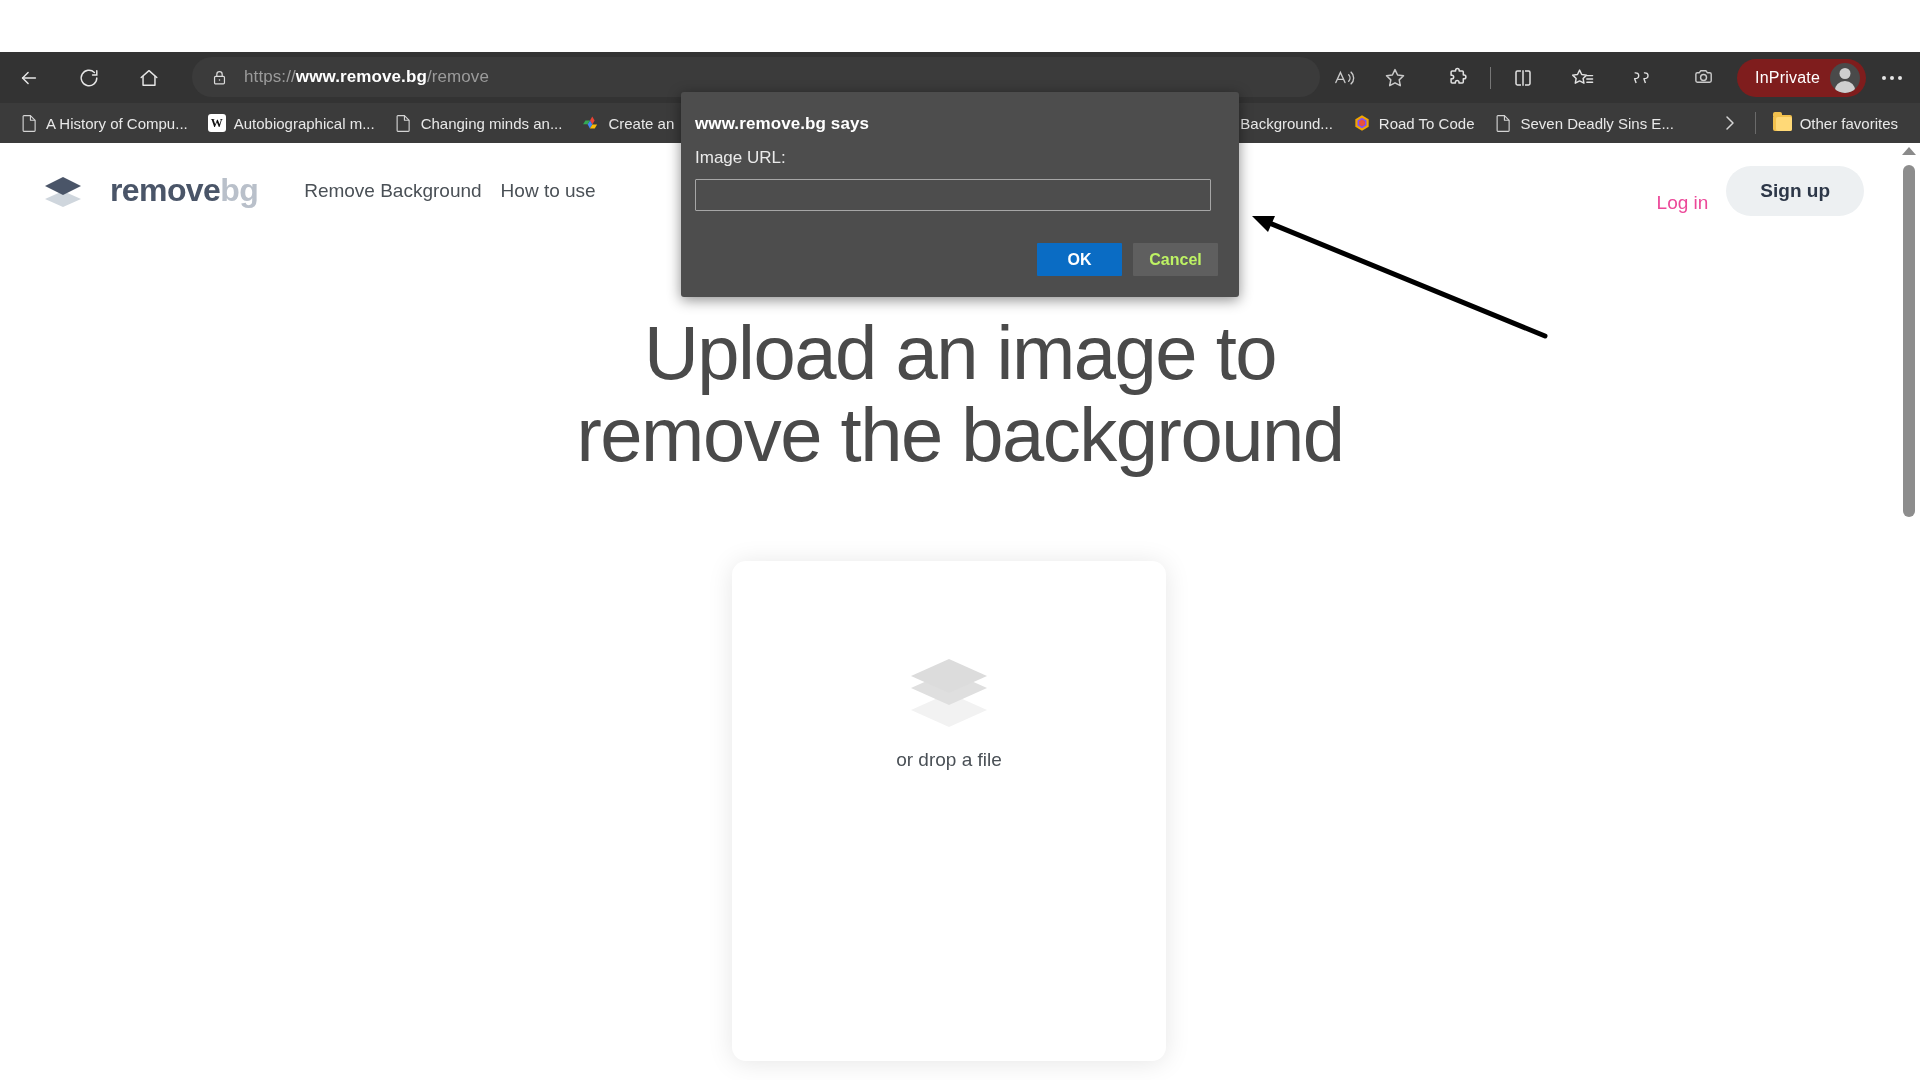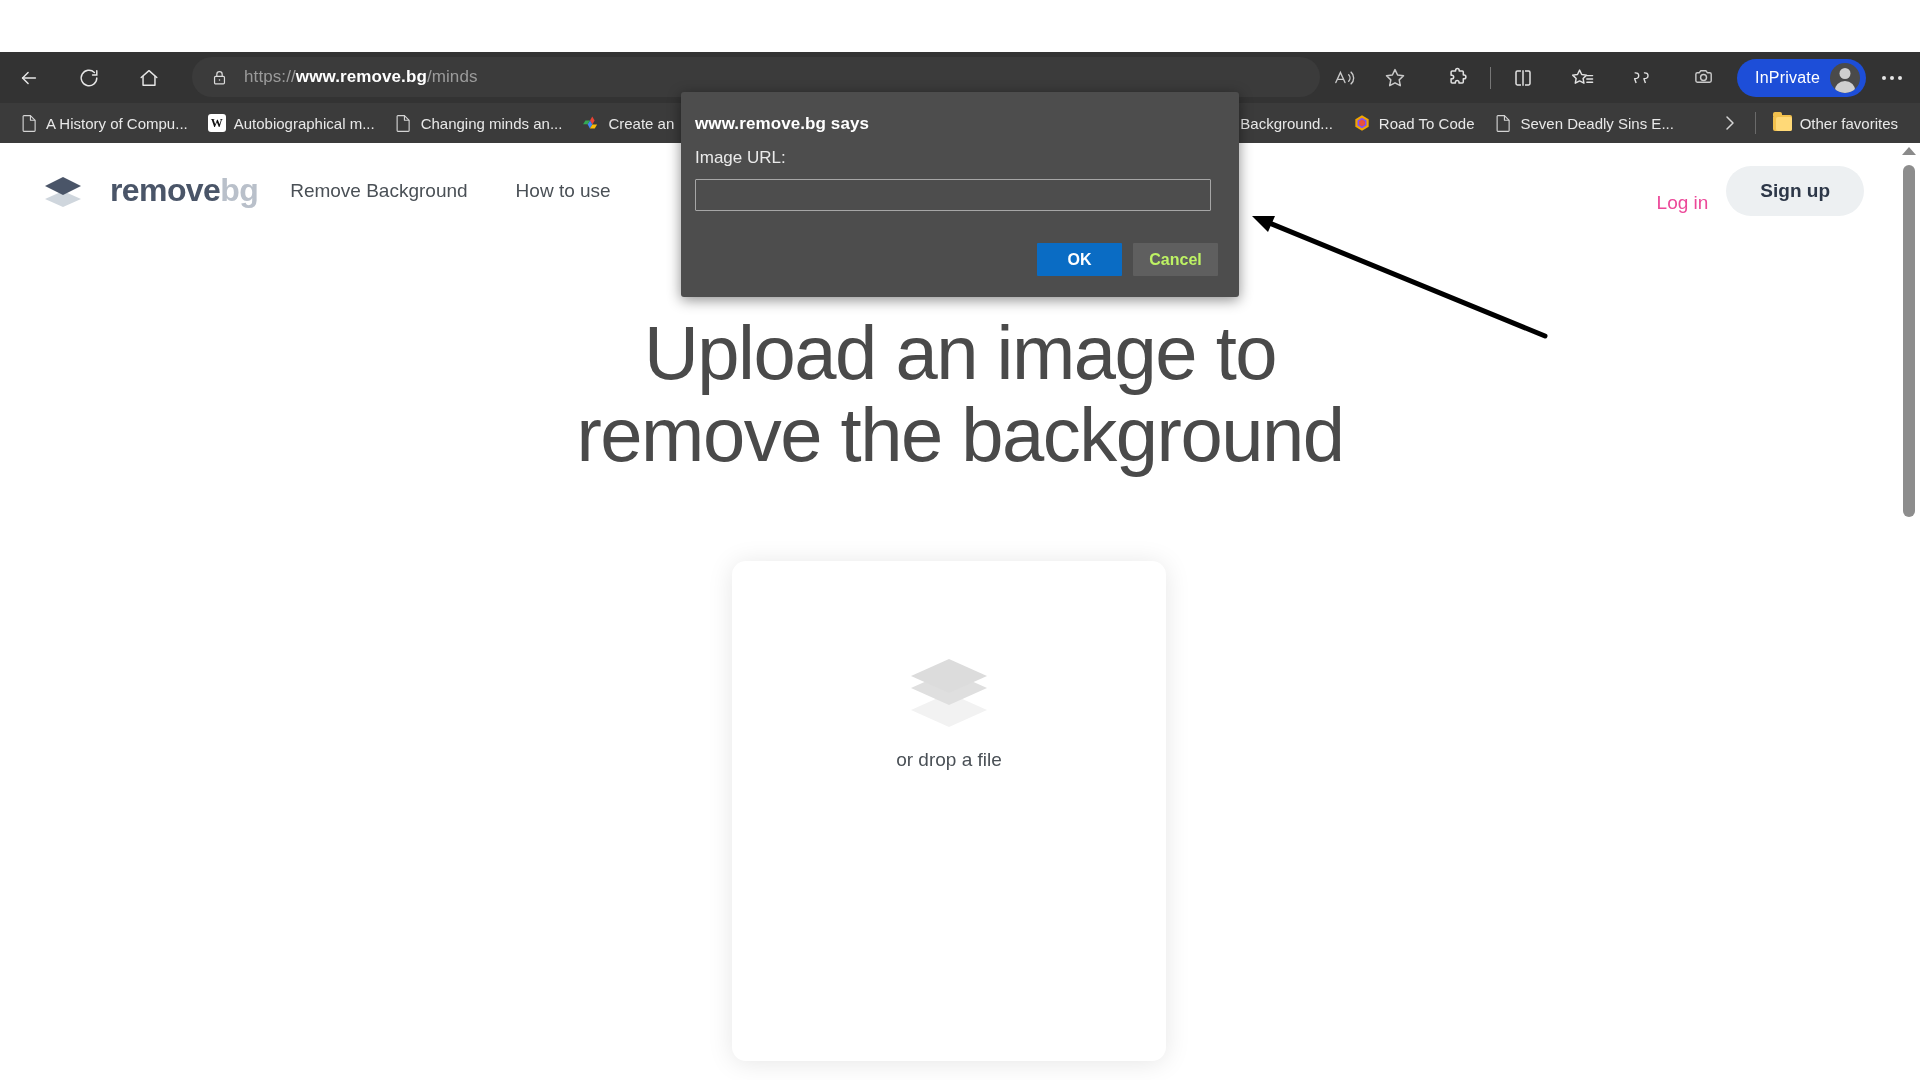--- a/index.html
+++ b/index.html
@@ -40,21 +40,21 @@
 
   .tb-right { position:absolute; right:0; top:52px; height:51px; display:flex; align-items:center; }
   .tb-icon {
     width:40px; height:40px; margin:0 5px;
     display:flex; align-items:center; justify-content:center;
   }
   .tb-sep { width:1px; height:22px; background:#777; margin:0 7px; }
 
   .inprivate-pill {
     display:flex; align-items:center; gap:10px;
-    background:#1d4ed8; border-radius:22px;
+    background:#7f1d1d; border-radius:22px;
     height:38px; padding:0 6px 0 18px; margin:0 4px 0 8px;
   }
   .inprivate-pill .lbl { color:#fff; font-size:16px; font-weight:400; letter-spacing:0.2px;}
   .avatar {
     width:30px; height:30px; border-radius:50%;
     background:#4a4a4a; overflow:hidden; position:relative;
   }
   .avatar::before {
     content:""; position:absolute; left:50%; top:5px; width:11px; height:11px;
     transform:translateX(-50%); border-radius:50%; background:#cfcfcf;
@@ -106,21 +106,21 @@
   .site-header {
     position:absolute; top:0; left:0; width:1920px; height:95px;
     display:flex; align-items:center; background:#fff;
   }
   .logo-wrap { display:flex; align-items:center; gap:24px; margin-left:40px; }
   .logo-mark { width:46px; height:46px; position:relative; }
   .logo-text { font-size:32px; font-weight:700; letter-spacing:-0.6px; }
   .logo-text .a { color:#4a5568; }
   .logo-text .b { color:#b9c0ca; }
 
-  .nav-links { display:flex; align-items:center; gap:48px; margin-left:32px; }
+  .nav-links { display:flex; align-items:center; gap:19px; margin-left:46px; }
   .nav-links a { color:#4a5056; font-size:19px; text-decoration:none; white-space:nowrap; }
 
   .auth { margin-left:auto; display:flex; align-items:center; gap:18px; margin-right:56px; }
   .login { color:#ec4899; font-size:19px; text-decoration:none;margin-top:24px; }
   .signup {
     background:#edf0f2; color:#2d3748; font-size:19px; font-weight:700;
     border:none; border-radius:26px; padding:14px 34px; cursor:pointer;
   }
 
   
@@ -218,21 +218,21 @@
   </div>
 
   <div class="omnibox">
     <span class="lock">
       <svg width="17" height="19" viewBox="0 0 24 24" fill="none" stroke="#dcdcdc" stroke-width="1.7" stroke-linecap="round" stroke-linejoin="round">
         <rect x="5" y="10.5" width="14" height="10.5" rx="1.6"></rect>
         <path d="M8.2 10.5V7.6a3.8 3.8 0 0 1 7.6 0v2.9"></path>
         <circle cx="12" cy="15.6" r="1.1" fill="#dcdcdc" stroke="none"></circle>
       </svg>
     </span>
-    <span class="url-text"><span>https://</span><b>www.remove.bg</b><span>/minds</span></span>
+    <span class="url-text"><span>https://</span><b>www.remove.bg</b><span>/remove</span></span>
   </div>
 
   <div class="tb-right">
     <div class="tb-icon">
       <svg width="24" height="22" viewBox="0 0 26 24" fill="none" stroke="#c9c9c9" stroke-width="1.5" stroke-linecap="round">
         <path d="M3 17L8 6l5 11"></path>
           <path d="M5 13.5h6"></path>
         <path d="M17 8.5a5 5 0 0 1 0 7"></path>
           <path d="M19.6 5.6a8.6 8.6 0 0 1 0 12.8"></path>
       </svg>

